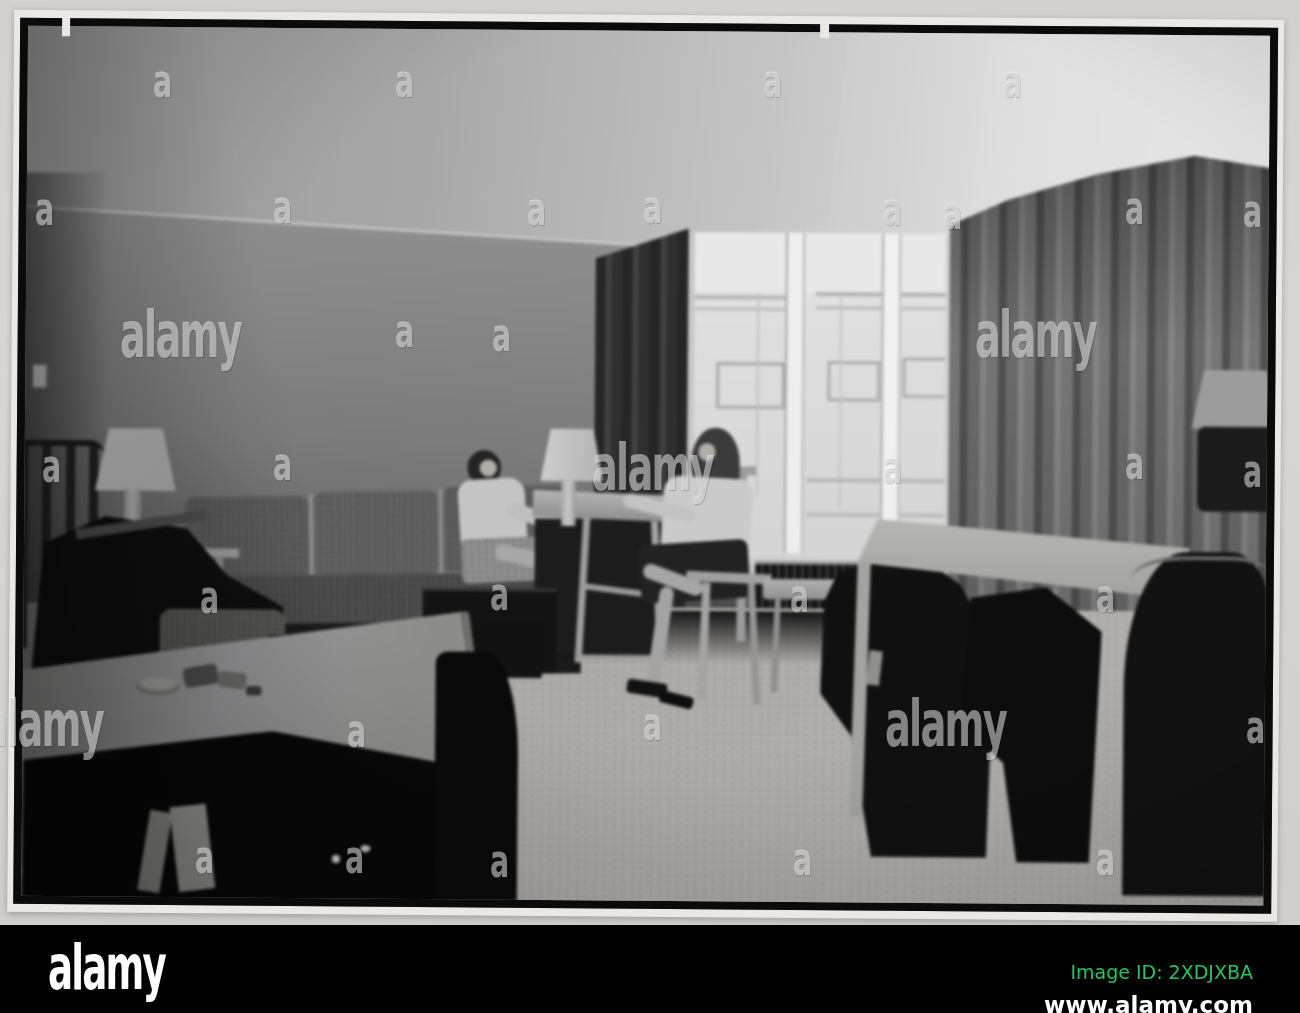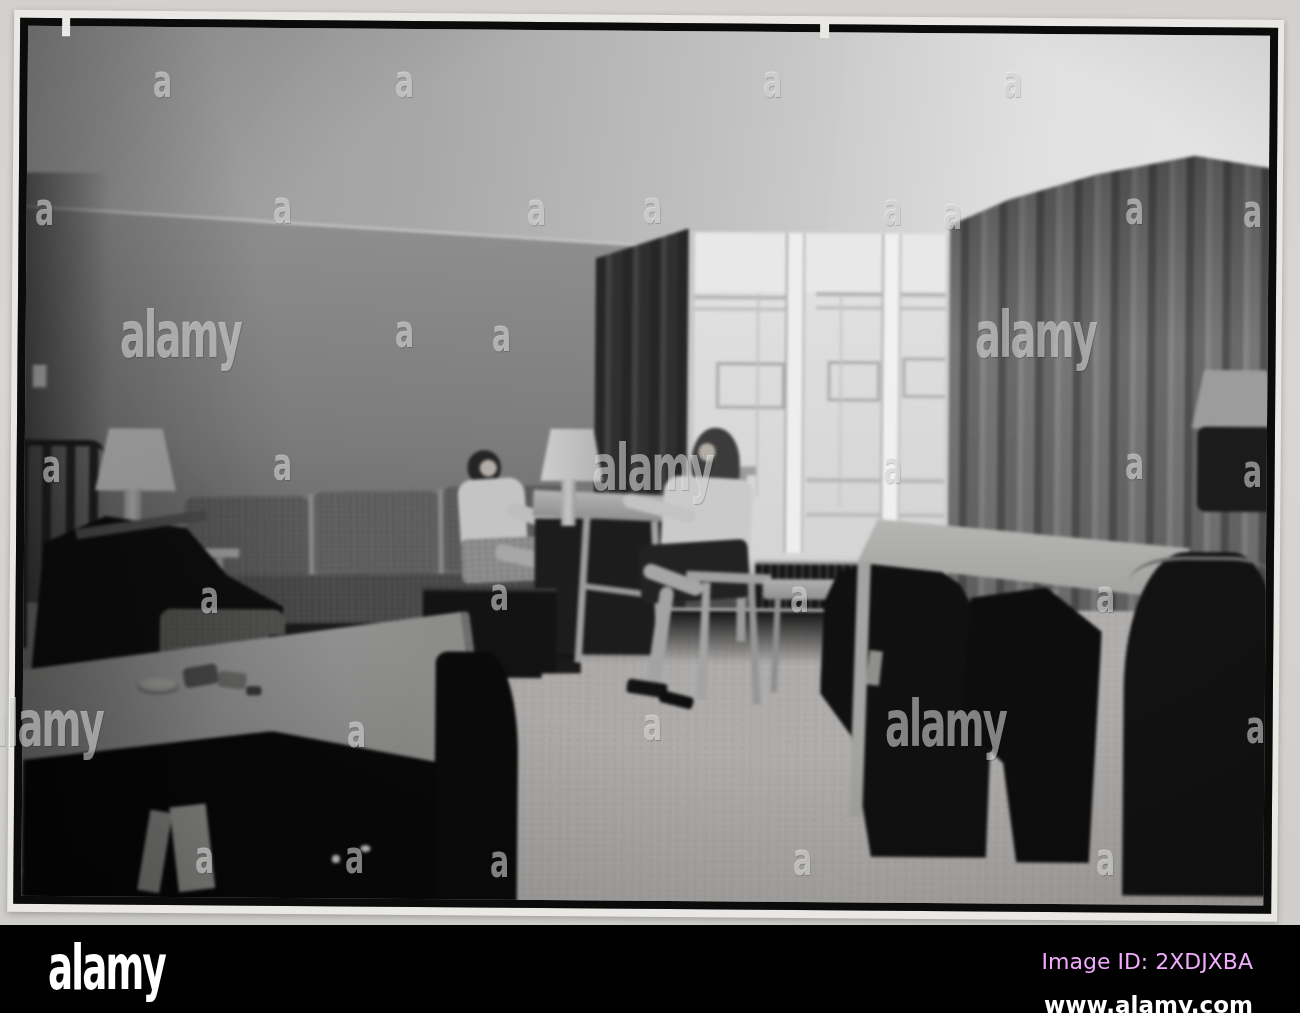--- a/index.html
+++ b/index.html
@@ -17,21 +17,21 @@
   
   .wm{position:absolute;left:0;top:0;width:1300px;height:925px;pointer-events:none;}
   .wm-a{position:absolute;font-weight:bold;font-size:46px;line-height:1;color:rgba(250,250,250,.5);
         transform:scaleX(.62);transform-origin:left top;text-shadow:1px 1px 1px rgba(0,0,0,.2);}
   .wm-logo{position:absolute;font-weight:bold;font-size:64px;line-height:1;letter-spacing:-3px;
         color:rgba(250,250,250,.5);transform:scaleX(.6);transform-origin:left top;text-shadow:1px 1px 1px rgba(0,0,0,.2);}
   
   .bar{position:absolute;left:0;top:925px;width:1300px;height:88px;background:#000;}
   .bar-logo{position:absolute;left:48px;top:12px;font-weight:bold;font-size:62px;line-height:1;
         letter-spacing:-3px;color:#fff;transform:scaleX(.6);transform-origin:left top;}
-  .bar-id{position:absolute;right:47px;top:24px;font-size:22px;color:#f0abfc;}
+  .bar-id{position:absolute;right:47px;top:36px;font-size:19px;color:#22c55e;}
   .bar-url{position:absolute;right:47px;top:44px;font-size:23px;font-weight:bold;color:#fff;margin-top:23px;}
   .speck{background-image:radial-gradient(rgba(255,255,255,.16) 1px,transparent 1.4px),radial-gradient(rgba(0,0,0,.18) 1px,transparent 1.4px);background-size:6px 5px,9px 7px;background-position:0 0,3px 2px;}
 </style>
 </head>
 <body>
 
 <div class="canvas">
 
   <div class="scan"></div>
 

